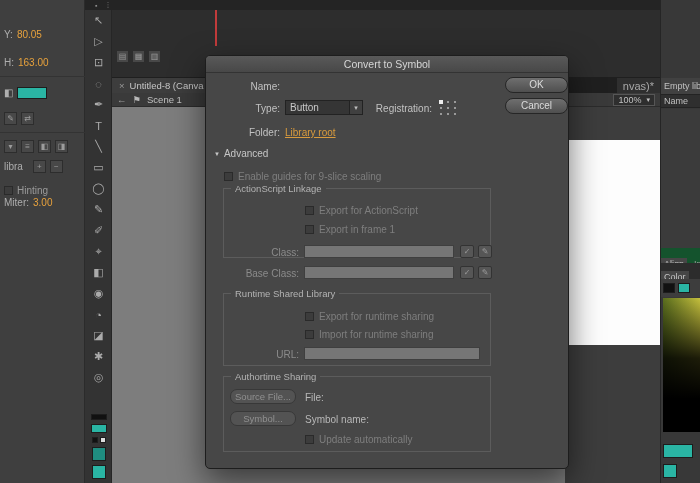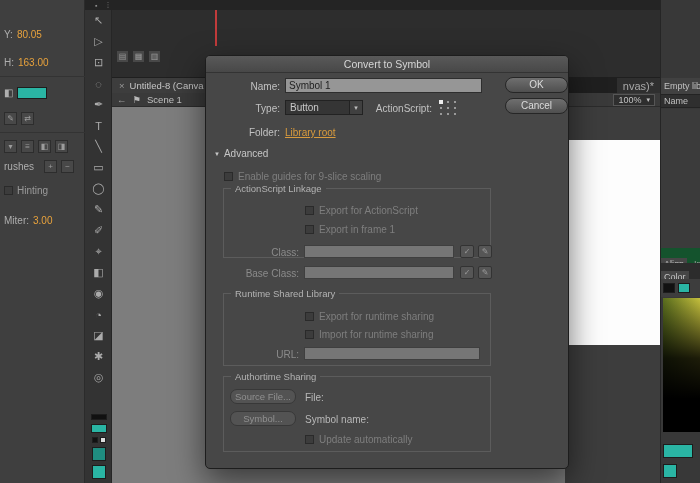--- a/index.html
+++ b/index.html
@@ -99,29 +99,29 @@
       <span class="mini-sq">⇄</span>
     </div>
     <div class="sep" style="top:132px"></div>
     <div class="prow" style="top:140px">
       <span class="mini-sq">▾</span>
       <span class="mini-sq">≡</span>
       <span class="mini-sq">◧</span>
       <span class="mini-sq">◨</span>
     </div>
     <div class="prow" style="top:160px">
-      <span class="plab">rushes</span>
+      <span class="plab">libra</span>
       <span class="mini-sq" style="margin-left:6px">+</span>
       <span class="mini-sq">−</span>
     </div>
     <div class="prow" style="top:184px">
       <span class="cb" style="position:static"></span>
       <span class="plab" style="color:#9a9a9a">Hinting</span>
     </div>
-    <div class="prow" style="top:214px">
+    <div class="prow" style="top:196px">
       <span class="plab">Miter:</span>
       <span class="pval">3.00</span>
     </div>
   </aside>
 
   <div class="tools">
     <div>
 
     <div class="tool">
           <span class="tool-glyph">↖</span>
@@ -252,29 +252,28 @@
     </div>
     <div class="lib-row" style="top:463px;height:15px;padding-left:2px">
       <span class="chip" style="width:14px;height:14px;background:#2ab5a4"></span>
     </div>
   </aside>
 
   <div class="dialog">
     <div class="dlg-title">Convert to Symbol</div>
 
     <div class="lbl" style="left:0;top:25px;width:74px">Name:</div>
-    <div class="input" style="left:79px;top:22px;width:197px;height:15px">Symbol 1</div>
     <div class="btn" style="left:299px;top:21px">OK</div>
 
     <div class="lbl" style="left:0;top:47px;width:74px">Type:</div>
     <div class="dropdown" style="left:79px;top:44px;width:78px;height:15px">
       <span style="padding-left:4px">Button</span>
       <span class="dd-arrow">▾</span>
     </div>
-    <div class="lbl" style="left:150px;top:47px;width:76px">ActionScript:</div>
+    <div class="lbl" style="left:150px;top:47px;width:76px">Registration:</div>
     <div class="reg">
       <span class="sel"></span>
       <span></span>
       <span></span>
       <span></span>
       <span></span>
       <span></span>
       <span></span>
       <span></span>
       <span></span>

